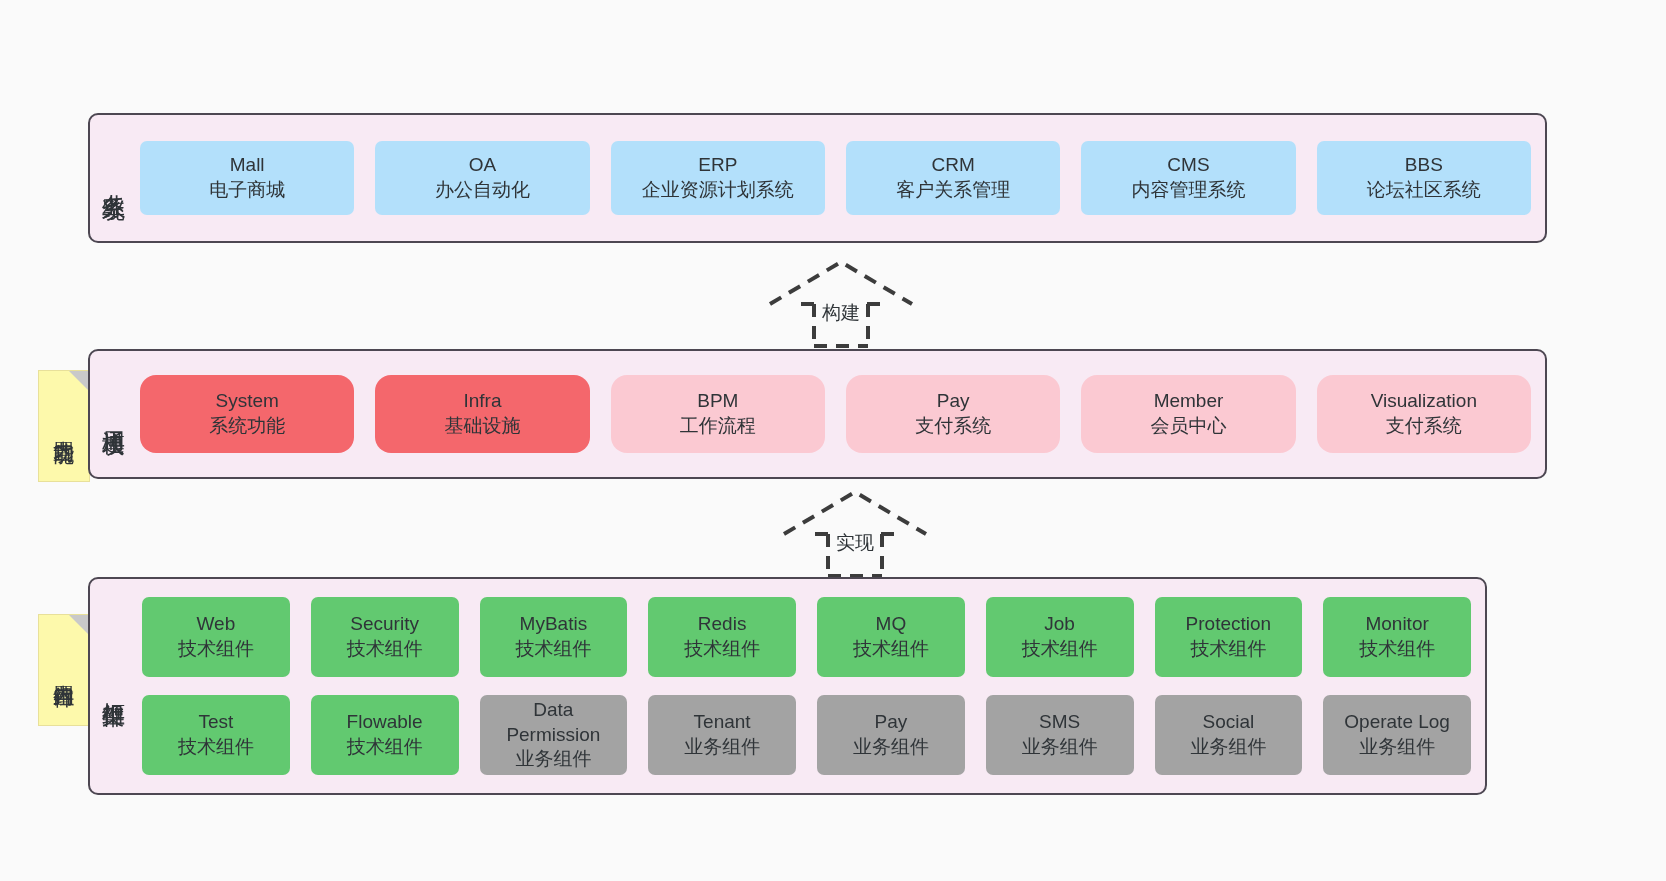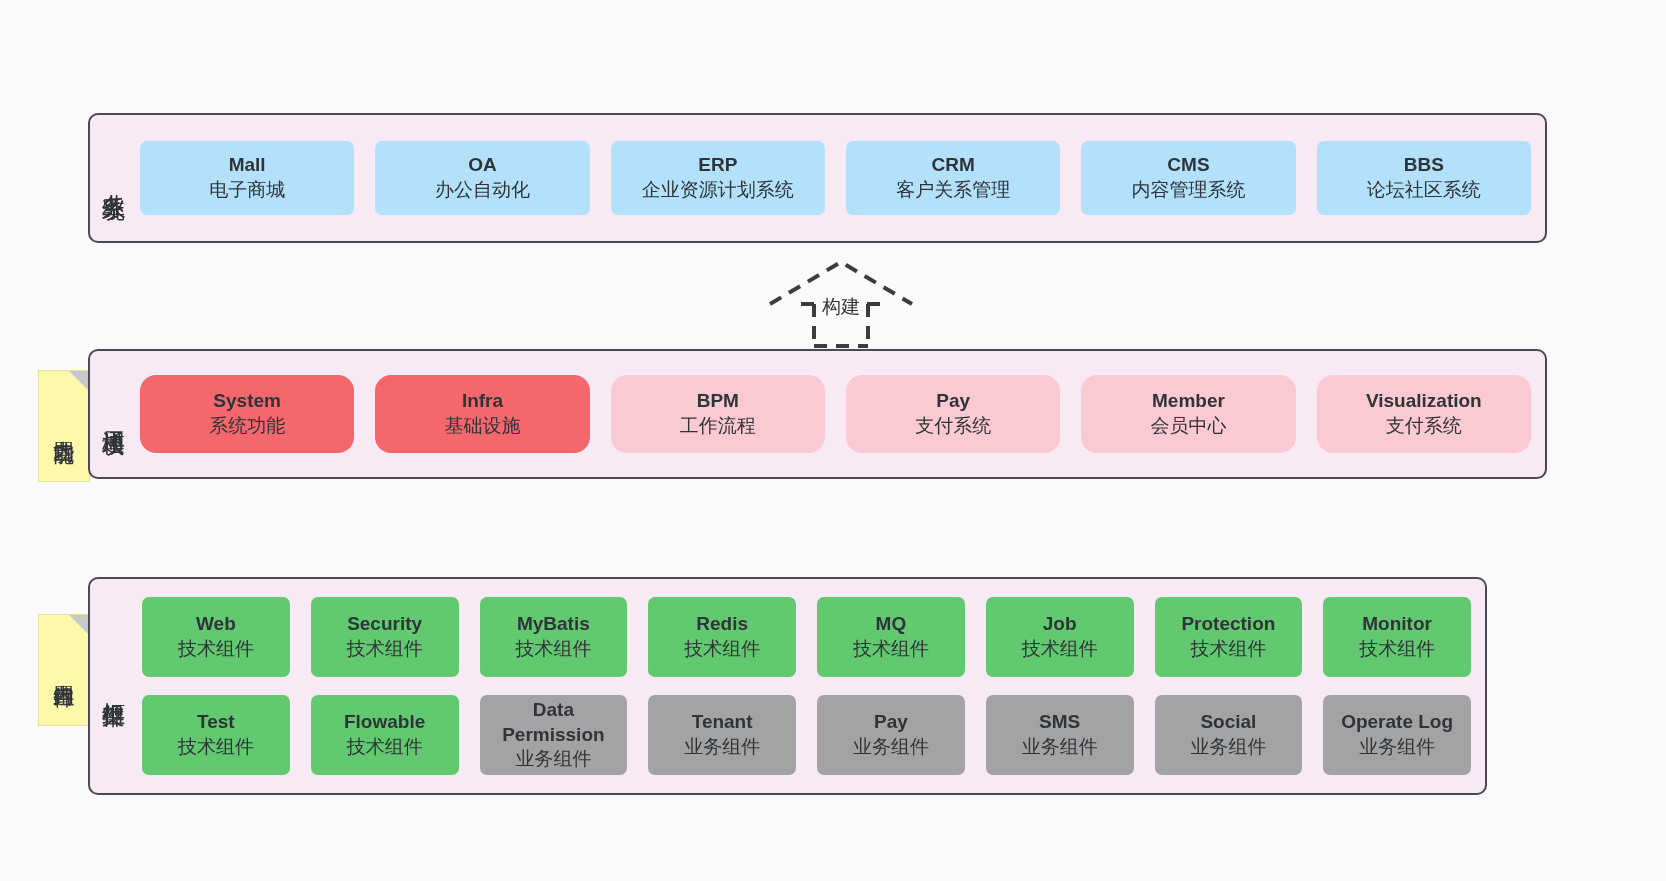--- a/index.html
+++ b/index.html
@@ -65,21 +65,21 @@
     flex-direction: column;
     align-items: center;
     justify-content: center;
     text-align: center;
     font-size: 19px;
     line-height: 1.30;
     color: #2f3438;
     padding: 4px 6px;
     user-select: none;
   }
-  .cell .l1 { display: block; font-weight: bold; }
+  .cell .l1 { display: block; }
   .cell .l2 { display: block; }
 
   
   .c-blue       { background: #b3e0fb; }
   .c-red        { background: #f4676c; }
   .c-pink       { background: #fbc9d2; }
   .c-green      { background: #62c970; }
   .c-greenlight { background: #a3a3a3; }
 
   
@@ -125,21 +125,21 @@
   .arrow {
     position: absolute;
     width: 170px;
     height: 92px;
   }
   .arrow svg { display: block; width: 170px; height: 92px; }
   .arrow-label {
     position: absolute;
     left: 50%;
     transform: translateX(-50%);
-    top: 38px;
+    top: 44px;
     background: #fafafa;
     padding: 0 2px;
     font-size: 19px;
     color: #2f3438;
     white-space: nowrap;
     user-select: none;
   }
   #arrow-build   { left: 756px; top: 256px; }
   #arrow-realize { left: 770px; top: 486px; }
 </style>
@@ -219,20 +219,28 @@
           <span class="l2">会员中心</span>
         </div>
         <div class="cell c-pink">
           <span class="l1">Visualization</span>
           <span class="l2">支付系统</span>
         </div>
       </div>
     </div>
   </div>
 
+  <div class="arrow" id="arrow-realize">
+    <svg viewBox="0 0 170 92">
+      <path d="M14 48 L85 6 L156 48" fill="none" stroke="#3c3c3c" stroke-width="4" stroke-dasharray="13 9" stroke-linecap="butt"></path>
+      <path d="M45 48 L125 48" fill="none" stroke="#3c3c3c" stroke-width="4" stroke-dasharray="13 9" stroke-linecap="butt"></path>
+      <path d="M58 48 L58 90 M112 48 L112 90 M58 90 L112 90" fill="none" stroke="#3c3c3c" stroke-width="4" stroke-dasharray="13 9" stroke-linecap="butt"></path>
+    </svg>
+    <div class="arrow-label">实现</div>
+  </div>
 
   <div class="note" id="note-framework">
     <span>内置组件</span>
     <span class="fold"></span>
   </div>
 
   <div class="layer" id="layer-framework">
     <div class="layer-title">框架组件</div>
     <div class="layer-body">
 

